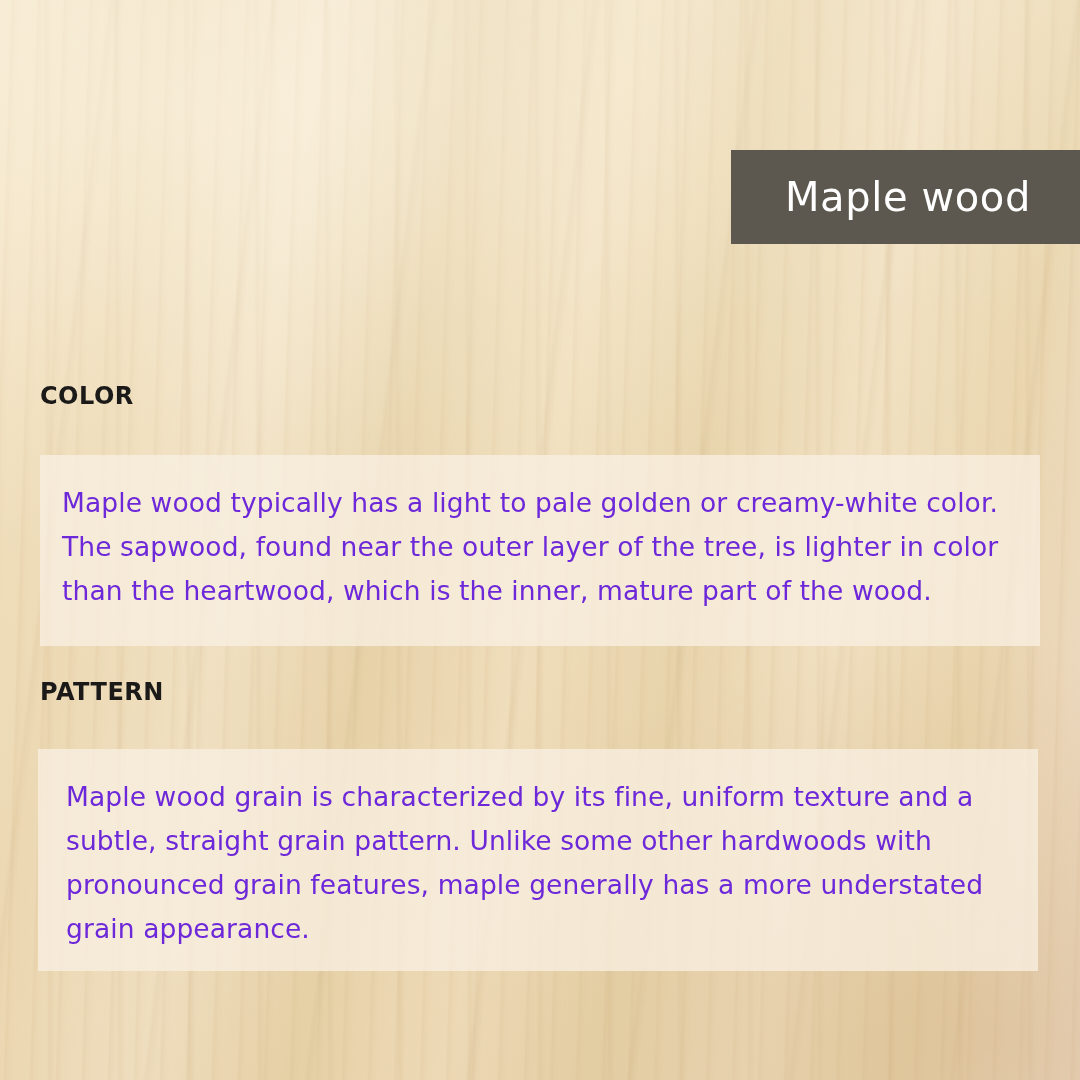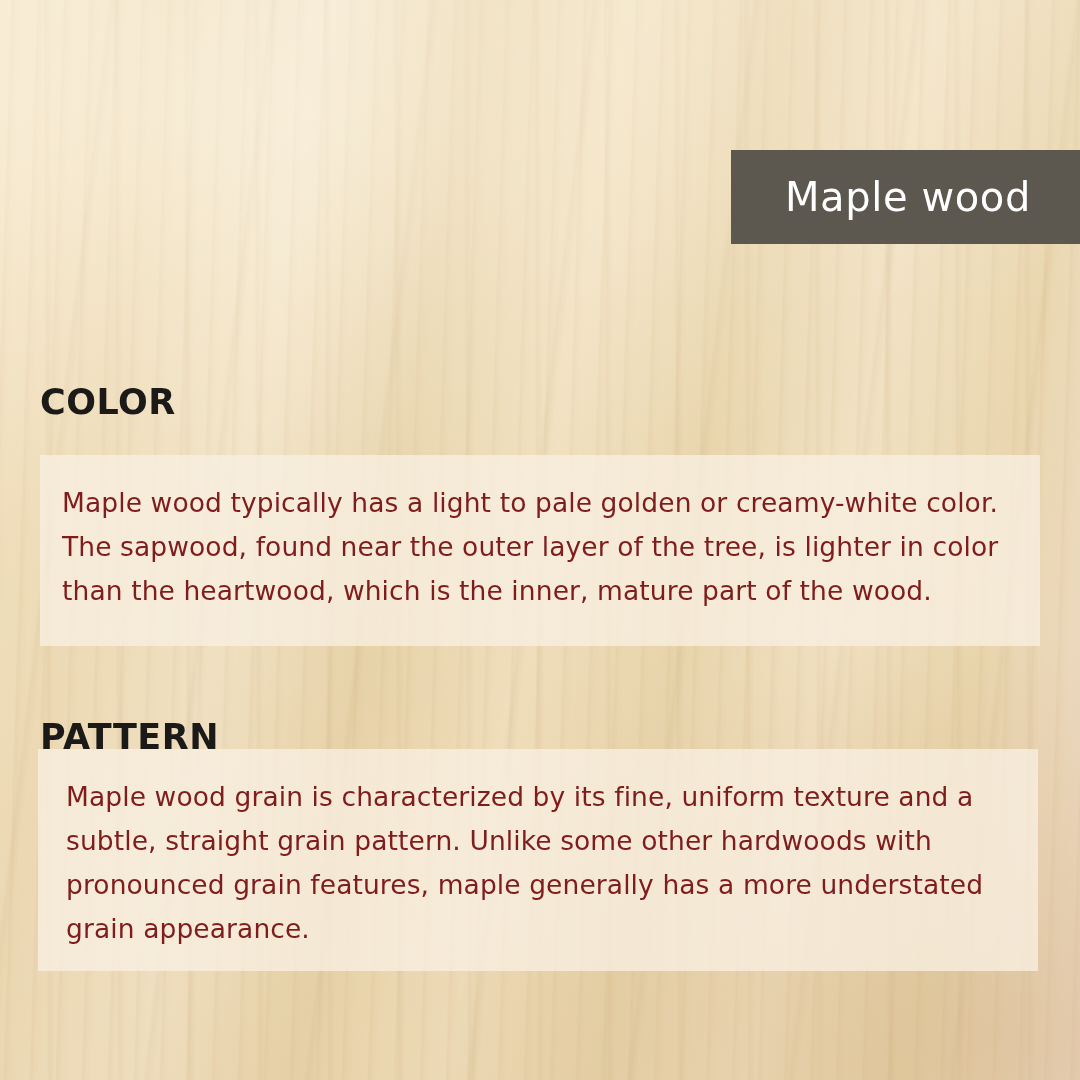--- a/index.html
+++ b/index.html
@@ -107,37 +107,37 @@
   .content {
     position: absolute;
     left: 0;
     top: 0;
     width: 1080px;
   }
 
   .section-heading {
     position: absolute;
     left: 40px;
-    font-size: 35px;
+    font-size: 24px;
     font-weight: bold;
     letter-spacing: 0.5px;
     color: #1b1a18;
     font-family: "DejaVu Sans", sans-serif;
   }
   .heading-color { top: 382px; }
-  .heading-pattern { top: 678px; margin-top: 39px; }
+  .heading-pattern { top: 678px; }
 
   .text-panel {
     position: absolute;
     left: 40px;
     width: 1000px;
     background: rgba(248,240,226,0.78);
     box-sizing: border-box;
     padding: 26px 26px 24px 22px;
-    color: #7f1d1d;
+    color: #6d28d9;
     font-size: 26.5px;
     line-height: 44px;
     font-family: "DejaVu Sans", sans-serif;
     letter-spacing: 0.1px;
   }
   .panel-color {
     top: 455px;
     height: 191px;
   }
   .panel-pattern {

